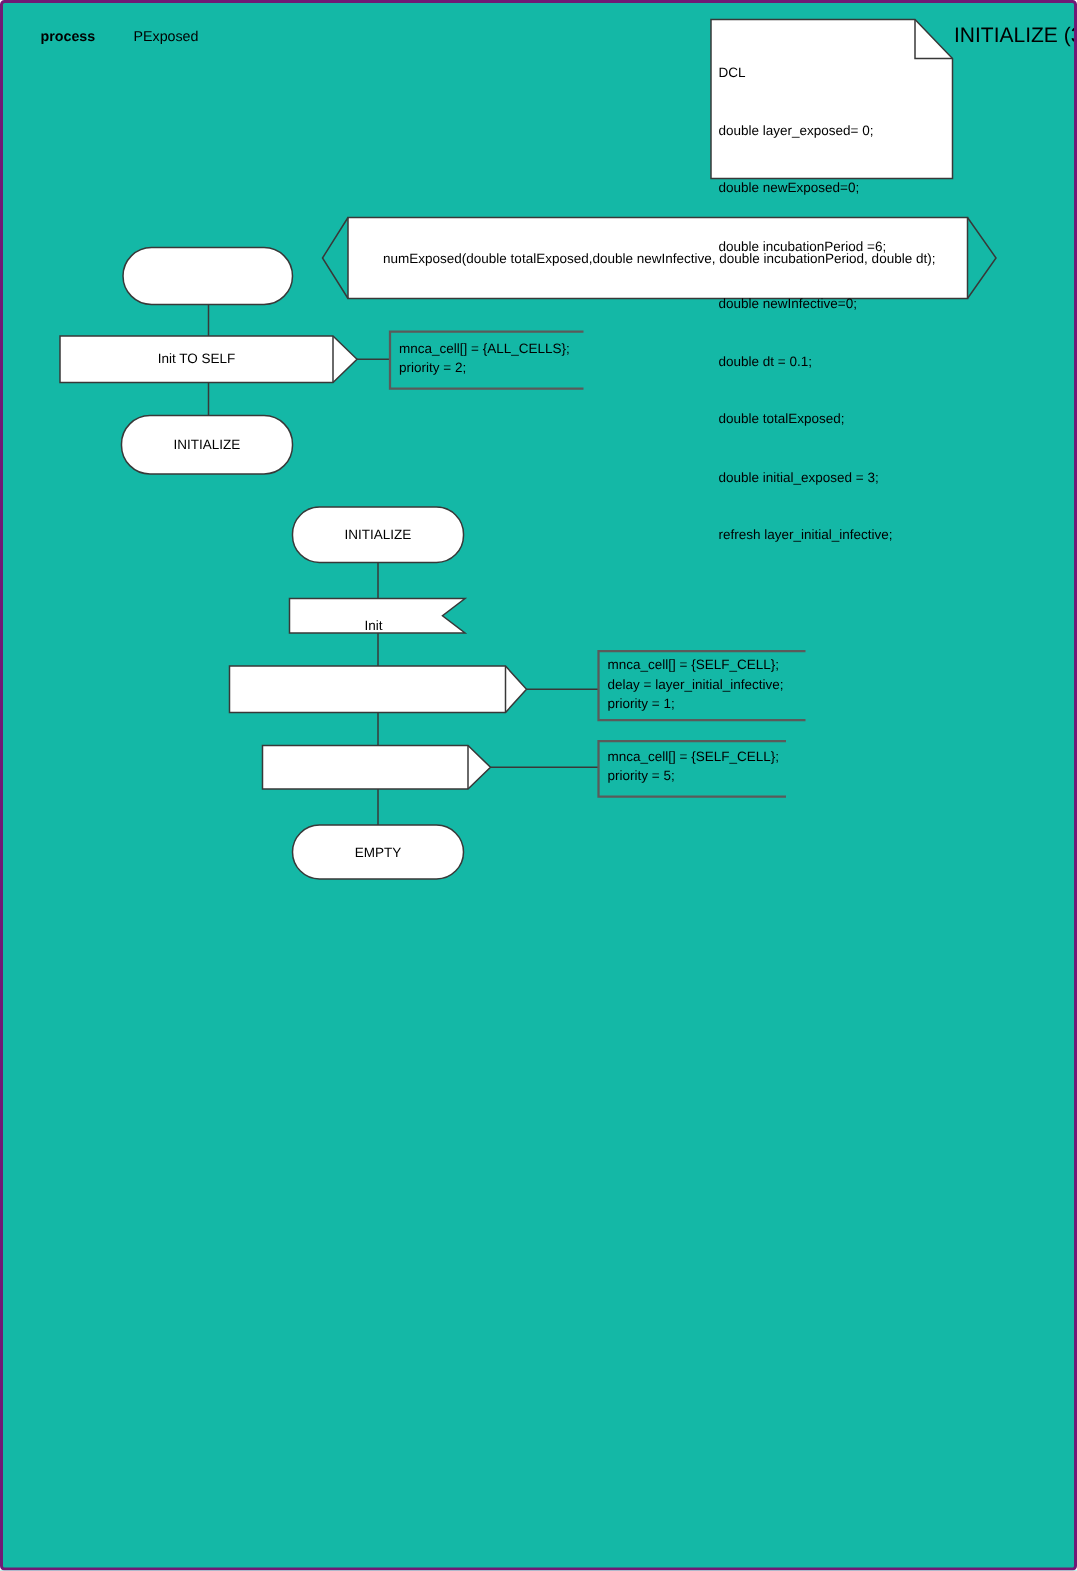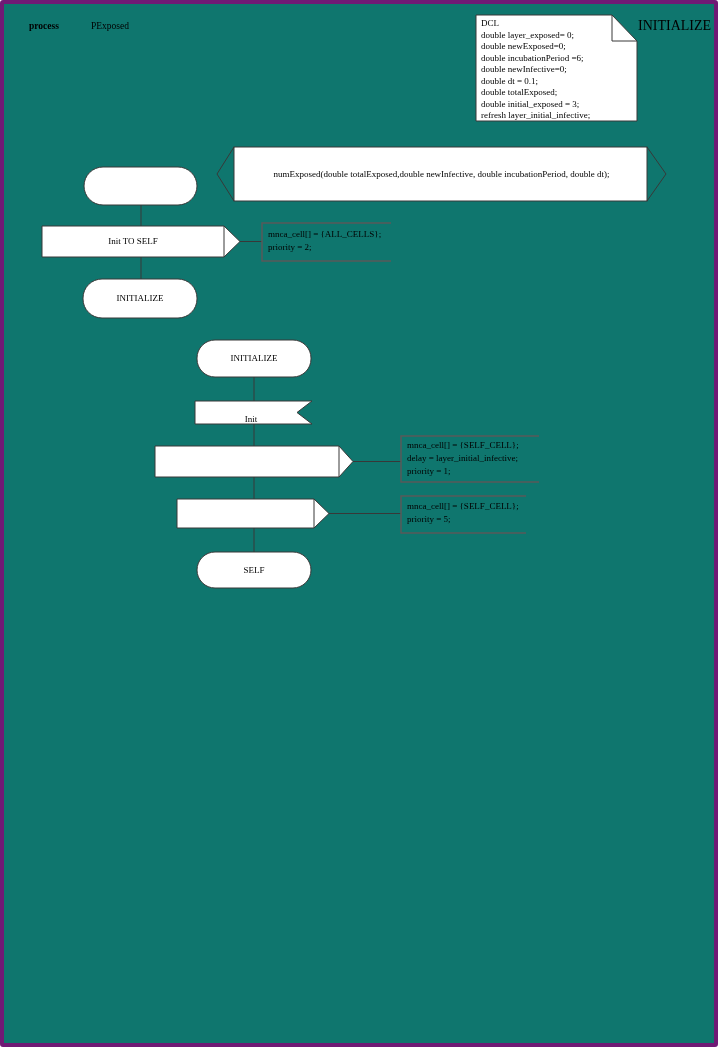--- a/index.html
+++ b/index.html
@@ -1,24 +1,24 @@
 <!DOCTYPE html>
 <html><head>
 <meta charset="utf-8">
 <style>
   * { margin: 0; padding: 0; box-sizing: border-box; }
   html, body { background: #ffffff; }
   .page {
     position: relative;
     width: 718px;
     height: 1047px;
-    background: #0f766e;
-    border: 4px solid #701a75;
+    background: #14b8a6;
+    border: 2px solid #701a75;
     border-radius: 3px;
-    font-family: Liberation Serif, serif;
+    font-family: Liberation Sans, sans-serif;
     color: #000000;
     overflow: hidden;
   }
   svg.diagram {
     position: absolute;
     left: 0; top: 0;
     width: 718px; height: 1047px;
   }
   .lbl {
     position: absolute;
@@ -27,21 +27,21 @@
     color: #000000;
     white-space: nowrap;
   }
   .center {
     display: flex;
     align-items: center;
     justify-content: center;
     text-align: center;
   }
   .bold { font-weight: bold; }
-  .dcl-line { font-size: 9px; line-height: 11.5px; white-space: nowrap; }
+  .dcl-line { font-size: 9px; line-height: 11.5px; white-space: nowrap; margin-top: 27px; }
   .cmt-line { font-size: 9px; line-height: 13px; white-space: nowrap; }
 </style>
 </head>
 <body>
 
 <div class="page">
 
   <svg class="diagram" viewBox="0 0 718 1047" fill="none" stroke="#383838" stroke-width="1">
 
     <path d="M472,11 H608 L633,37 V117 H472 Z" fill="#ffffff"></path>
@@ -133,15 +133,15 @@
     <div class="cmt-line">delay = layer_initial_infective;</div>
     <div class="cmt-line">priority = 1;</div>
   </div>
 
 
   <div class="lbl" style="left:403px; top:496px;">
     <div class="cmt-line">mnca_cell[] = {SELF_CELL};</div>
     <div class="cmt-line">priority = 5;</div>
   </div>
 
-  <div class="lbl center" style="left:193px; top:548px; width:114px; height:36px;">SELF</div>
+  <div class="lbl center" style="left:193px; top:548px; width:114px; height:36px;">EMPTY</div>
 
 </div>
 
 </body></html>

